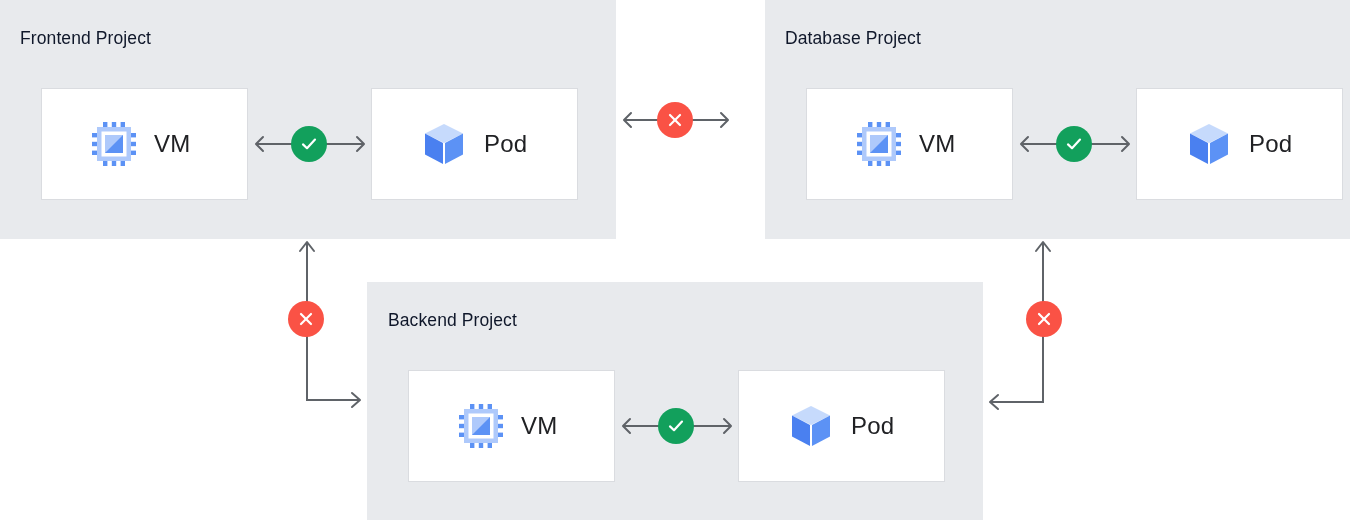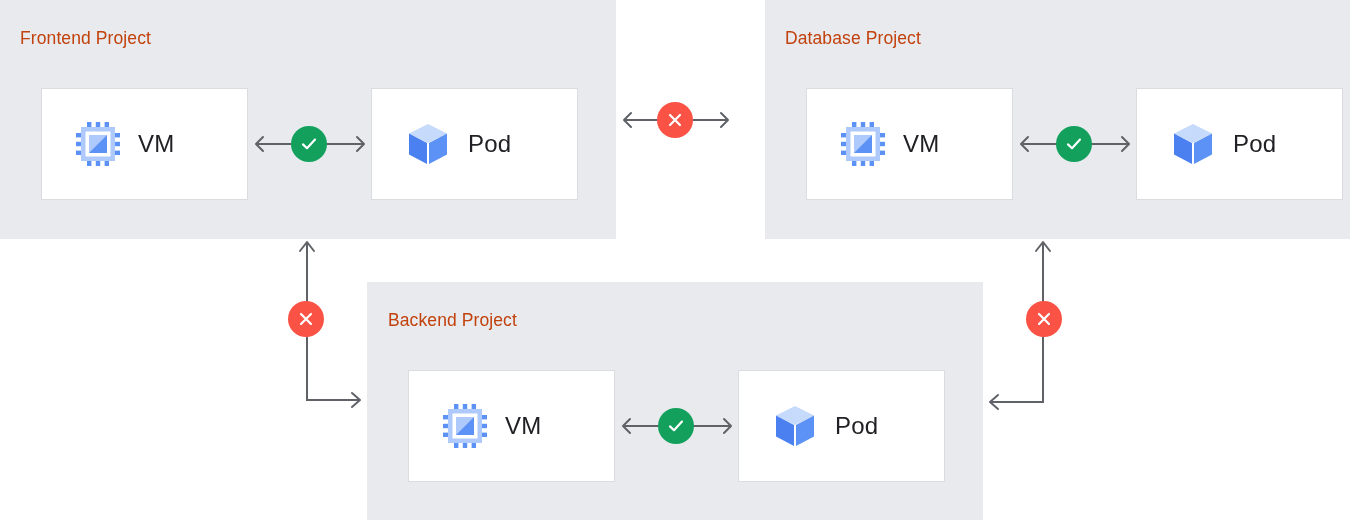--- a/index.html
+++ b/index.html
@@ -22,40 +22,40 @@
   
   .panel {
     position: absolute;
     background: #e8eaed;
   }
   .panel-title {
     position: absolute;
     left: 20px;
     top: 28px;
     font-size: 17.5px;
-    color: #c2410c;
+    color: #0f172a;
     letter-spacing: 0.1px;
     white-space: nowrap;
   }
   #panel-backend .panel-title { left: 21px; top: 28px; }
 
   
   .card {
     position: absolute;
     background: #ffffff;
     border: 1px solid #dadce0;
     box-sizing: border-box;
     display: flex;
     align-items: center;
   }
   .card-inner {
     display: flex;
     align-items: center;
     gap: 16px;
-    padding-left: 32px;
+    padding-left: 48px;
   }
   .card-label {
     font-size: 24px;
     color: #202124;
     letter-spacing: 0.2px;
     white-space: nowrap;
   }
 
   
   .icon {

